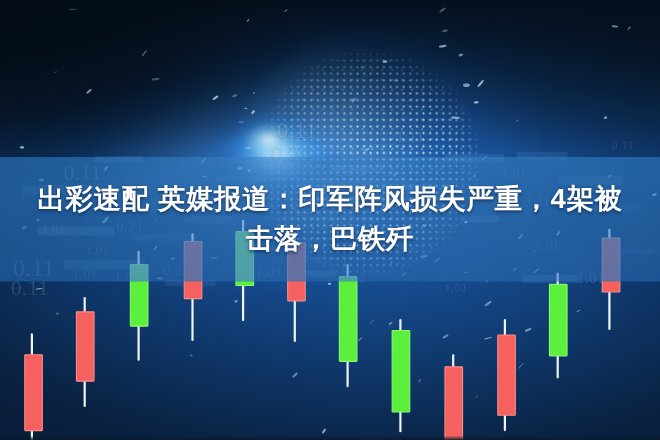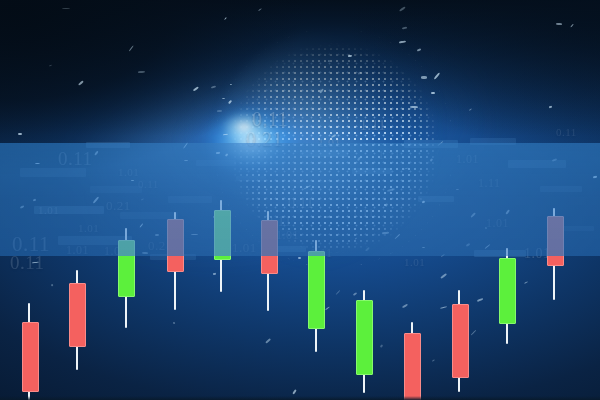--- a/index.html
+++ b/index.html
@@ -331,15 +331,19 @@
         <div class="wick" style="top: 248px; height: 96px;"></div>
         <div class="body" style="top: 258px; height: 64px;"></div>
       </div>
       <div class="candle down" style="left: 546.545px; top: 0px; width: 15.0273px; height: 400px;">
         <div class="wick" style="top: 208px; height: 92px;"></div>
         <div class="body" style="top: 216px; height: 48px;"></div>
       </div>
     </div>
 
   <div class="caption-band"></div>
+  <div class="caption-text">
+    <div class="caption-line">出彩速配 英媒报道：印军阵风损失严重，4架被</div>
+    <div class="caption-line">击落，巴铁歼</div>
+  </div>
 
   <div class="bottom-edge"></div>
 </div>
 
 </body></html>

